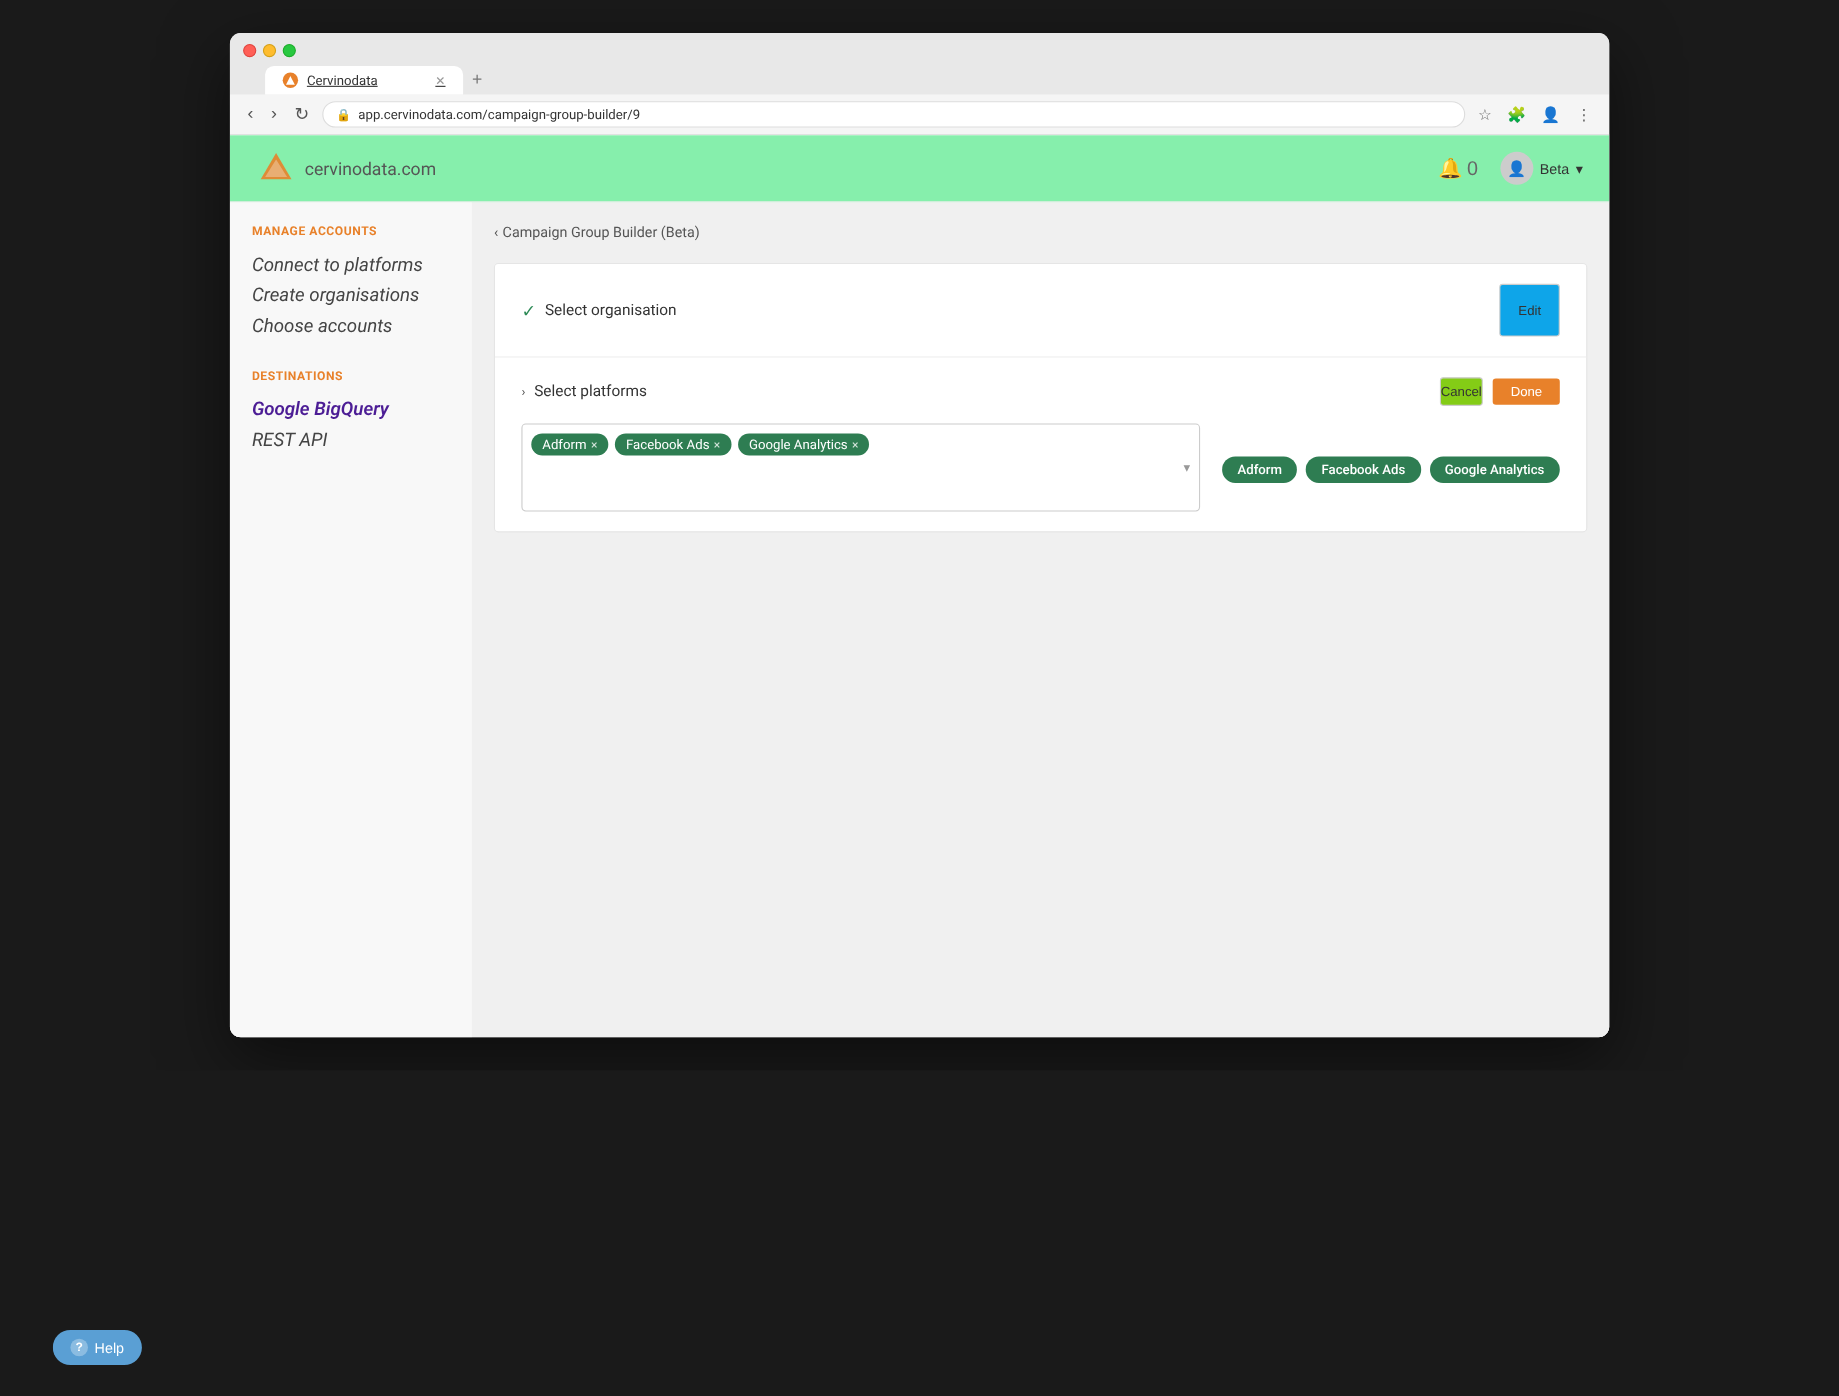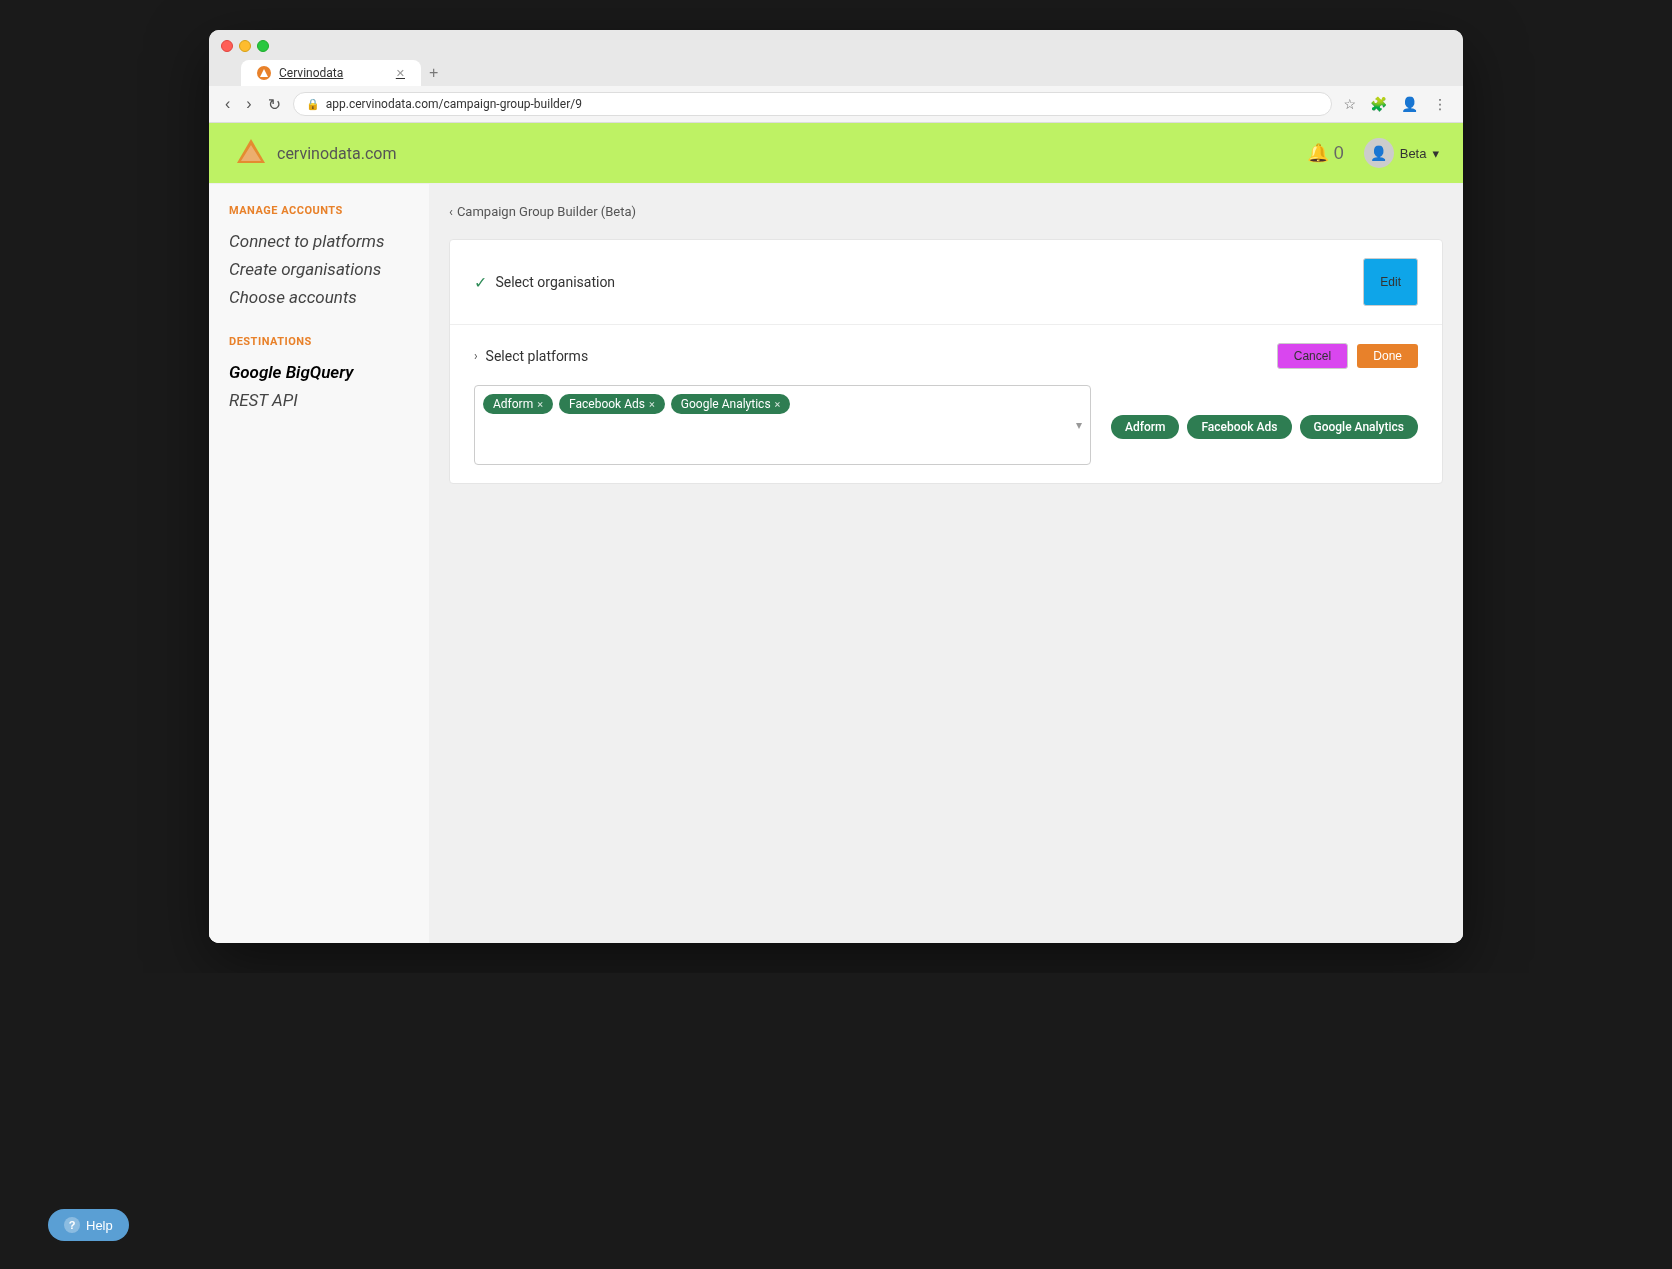--- a/index.html
+++ b/index.html
@@ -147,21 +147,21 @@
       flex-direction: column;
       min-height: 820px;
     }
 
     .app-header {
       display: flex;
       align-items: center;
       justify-content: space-between;
       padding: 12px 24px;
       border-bottom: 1px solid #eee;
-      background: #bef264;
+      background: #86efac;
     }
 
     .logo-area {
       display: flex;
       align-items: center;
       gap: 8px;
     }
 
     .logo-icon {
       width: 36px;
@@ -248,21 +248,21 @@
       padding: 4px 0;
       font-size: 17px;
       color: #444;
       cursor: pointer;
       text-decoration: none;
       font-style: italic;
     }
 
     .sidebar-item.active {
       font-weight: 600;
-      color: #000000;
+      color: #4c1d95;
     }
 
     
     .content-area {
       flex: 1;
       padding: 20px;
       display: flex;
       flex-direction: column;
       gap: 16px;
     }
@@ -336,23 +336,23 @@
       border: none;
       background: #e8812a;
       border-radius: 3px;
       font-size: 12px;
       color: #fff;
       cursor: pointer;
       font-weight: 500;
     }
 
     .cancel-btn {
-      padding: 5px 16px;
+      padding: 5px 0;
       border: 1px solid #ccc;
-      background: #d946ef;
+      background: #84cc16;
       border-radius: 3px;
       font-size: 12px;
       color: #333;
       cursor: pointer;
       margin-right: 6px;
     }
 
     
     .platform-section-content {
       display: flex;

